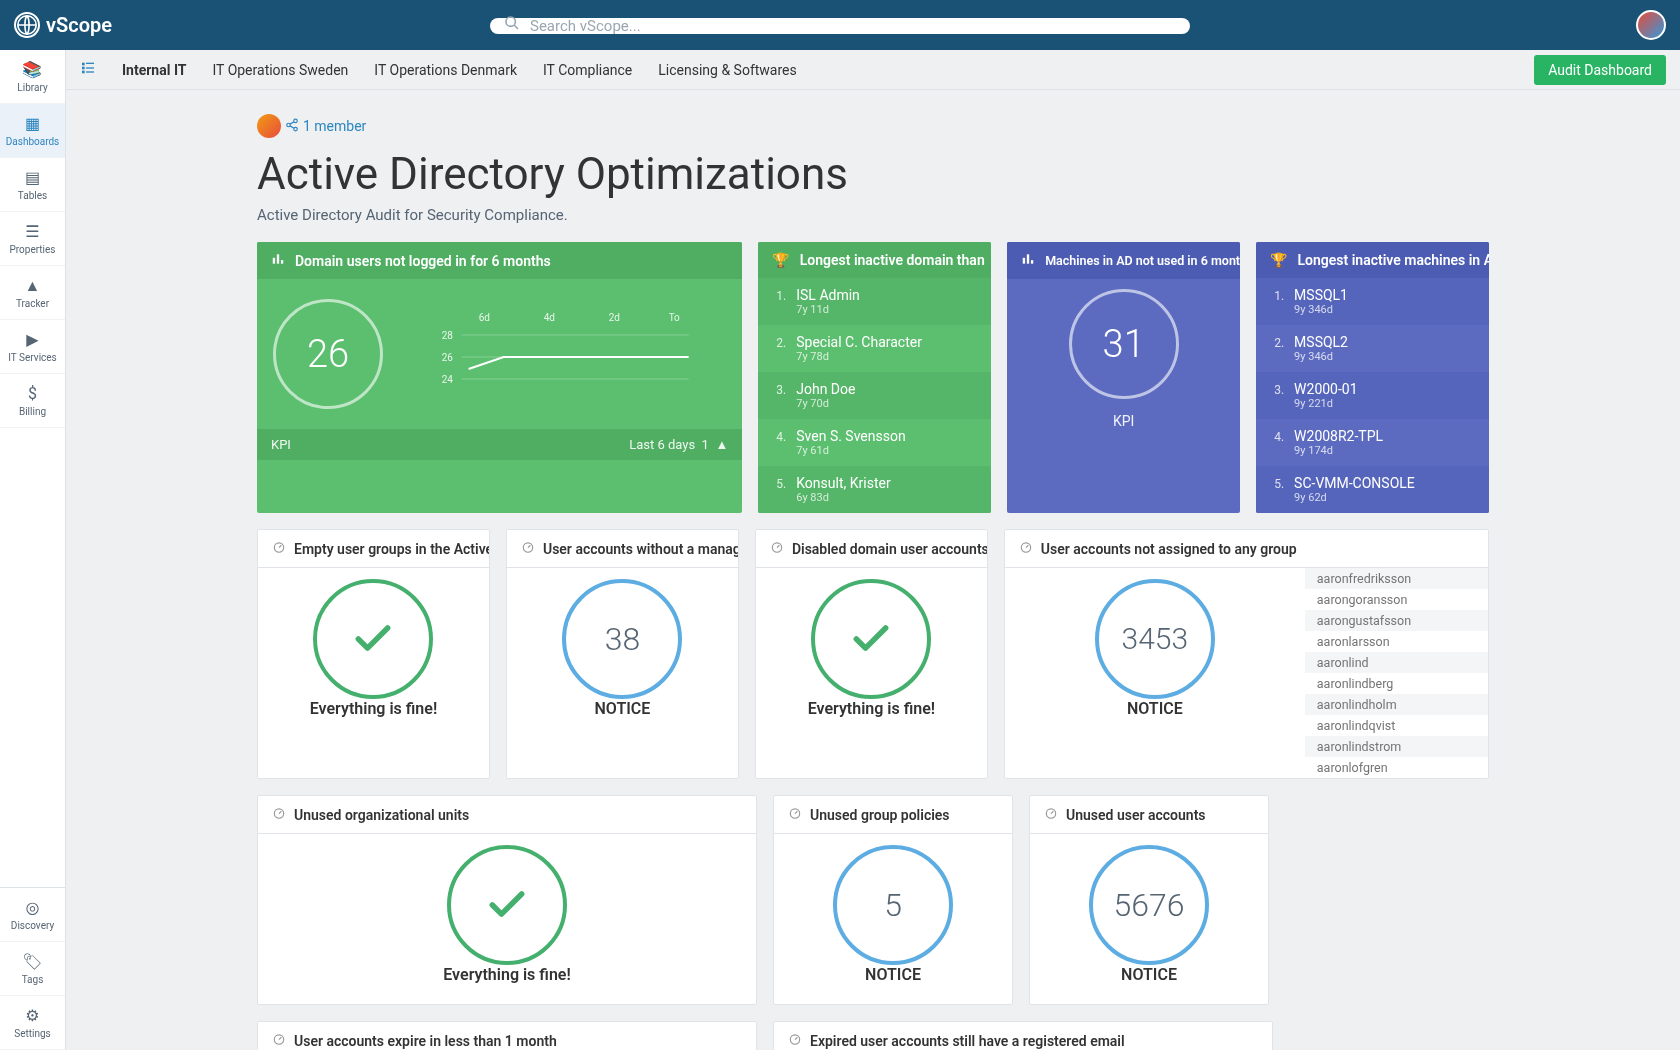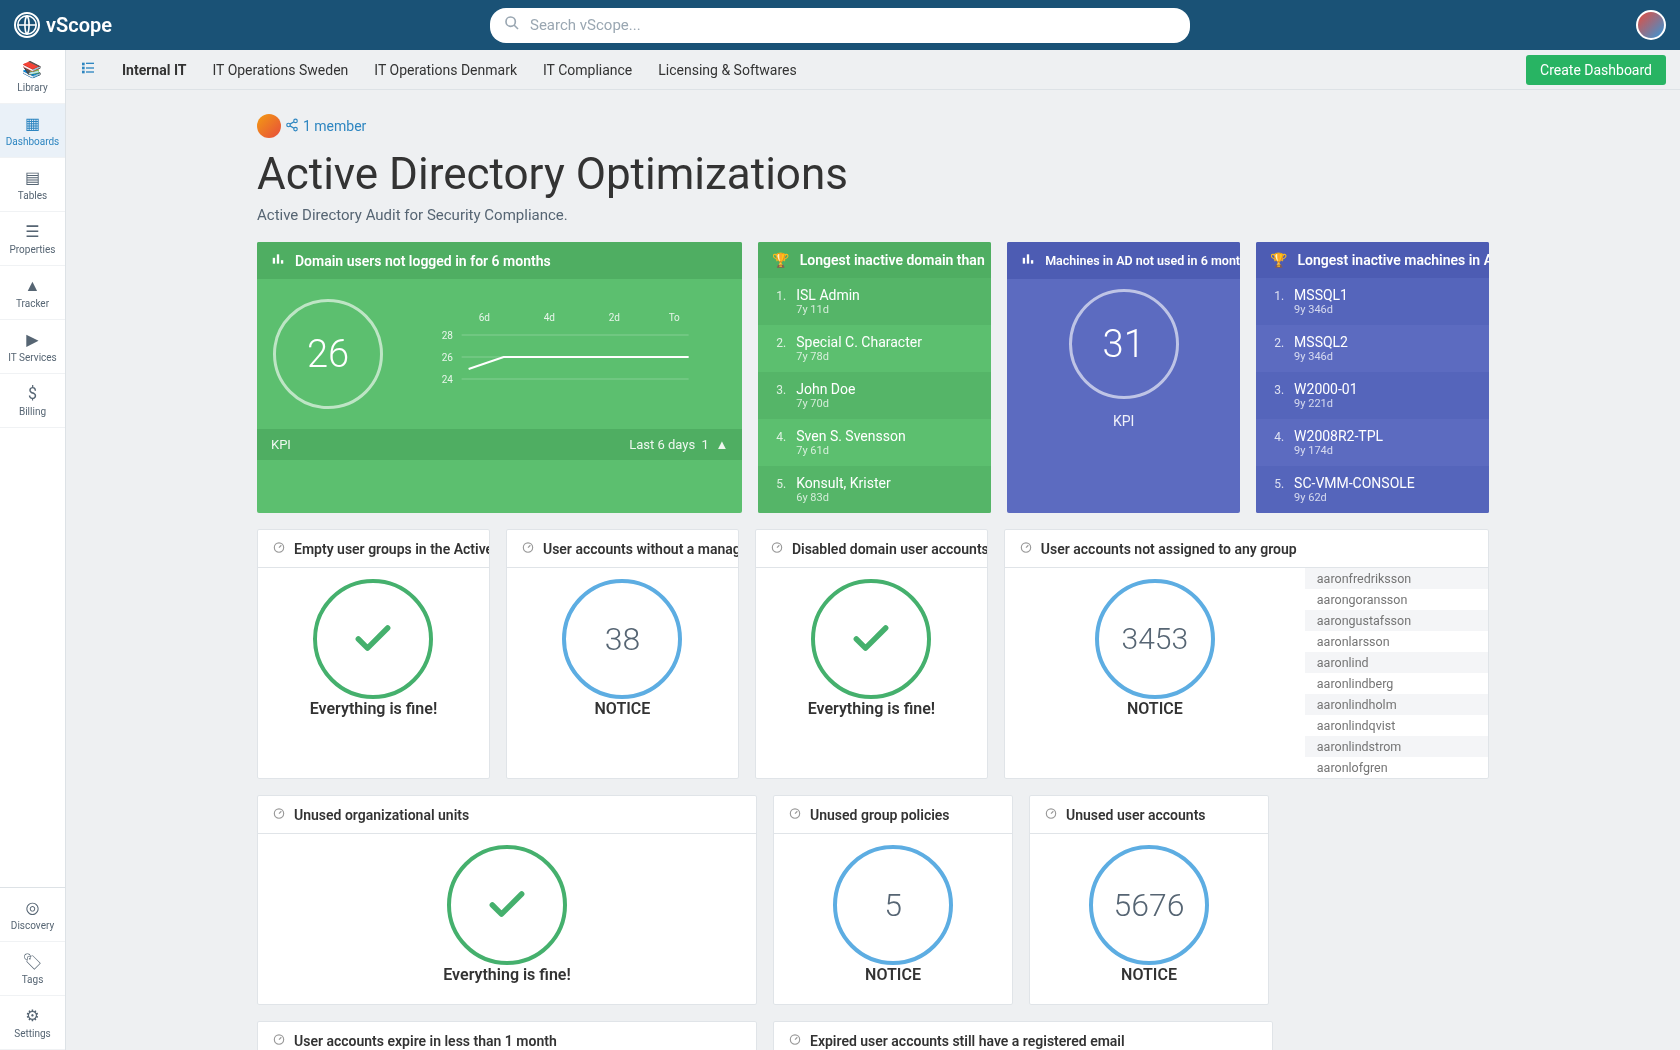--- a/index.html
+++ b/index.html
@@ -3,21 +3,21 @@
 <meta charset="utf-8">
 <style>
 * { margin:0; padding:0; box-sizing:border-box; font-family:-apple-system,BlinkMacSystemFont,"Segoe UI",Roboto,Helvetica,Arial,sans-serif; }
 body { background:#eef0f2; color:#333; width:1680px; height:1050px; overflow:hidden; }
 
 
 .header { height:50px; background:#1a5276; display:flex; align-items:center; padding:0 14px; position:relative;}
 .logo { color:#fff; font-weight:600; font-size:20px; display:flex; align-items:center; gap:6px;}
 .logo-icon { width:26px; height:26px; border:2px solid #fff; border-radius:50%; display:flex; align-items:center; justify-content:center; font-size:10px; color:#fff;}
 .search-container { position:absolute; left:50%; transform:translateX(-50%); width:700px; }
-.search-input { width:100%; height:35px; border-radius:16px; border:none; padding:0 16px 0 40px; font-size:15px; color:#333; background:#fff;}
+.search-input { width:100%; height:16px; border-radius:16px; border:none; padding:0 16px 0 40px; font-size:15px; color:#333; background:#fff;}
 .search-input::placeholder { color:#9aa7b2; }
 .search-icon { position:absolute; left:14px; top:50%; transform:translateY(-50%); color:#9aa7b2; }
 .avatar { margin-left:auto; width:30px; height:30px; border-radius:50%; background:linear-gradient(135deg,#e74c3c 0%,#3498db 100%); border:2px solid #fff;}
 
 
 .rail { position:absolute; top:50px; left:0; bottom:0; width:66px; background:#fff; border-right:1px solid #dde2e6; display:flex; flex-direction:column; }
 .rail-item { height:54px; display:flex; flex-direction:column; align-items:center; justify-content:center; gap:3px; font-size:10px; color:#566573; cursor:pointer; border-bottom:1px solid #f0f2f4;}
 .rail-item.active { background:#eaf1f8; color:#2e86c1; }
 .rail-icon { font-size:16px; }
 .rail-spacer { flex:1; }
@@ -161,21 +161,21 @@
     <svg width="16" height="16" viewBox="0 0 24 24" fill="#2e86c1">
         <rect x="3" y="4" width="4" height="4"></rect>
         <rect x="3" y="10" width="4" height="4"></rect>
         <rect x="3" y="16" width="4" height="4"></rect>
         <rect x="9" y="4" width="12" height="2"></rect>
         <rect x="9" y="11" width="12" height="2"></rect>
         <rect x="9" y="17" width="12" height="2"></rect>
       </svg>
   </span>
   <span id="subnav-links"><span class="sn-link active" style="margin-right: 26px;">Internal IT</span><span class="sn-link" style="margin-right: 26px;">IT Operations Sweden</span><span class="sn-link" style="margin-right: 26px;">IT Operations Denmark</span><span class="sn-link" style="margin-right: 26px;">IT Compliance</span><span class="sn-link" style="margin-right: 26px;">Licensing &amp; Softwares</span></span>
-  <button class="create-btn">Create Dashboard</button>
+  <button class="create-btn">Audit Dashboard</button>
 </div>
 
 <div class="main">
 <div class="container">
 
   <div class="meta-row">
     <div class="meta-avatar"></div>
     <span class="share-icon">
       <svg width="14" height="14" viewBox="0 0 24 24" fill="none" stroke="#2e86c1" stroke-width="2">
             <circle cx="18" cy="5" r="3"></circle>

